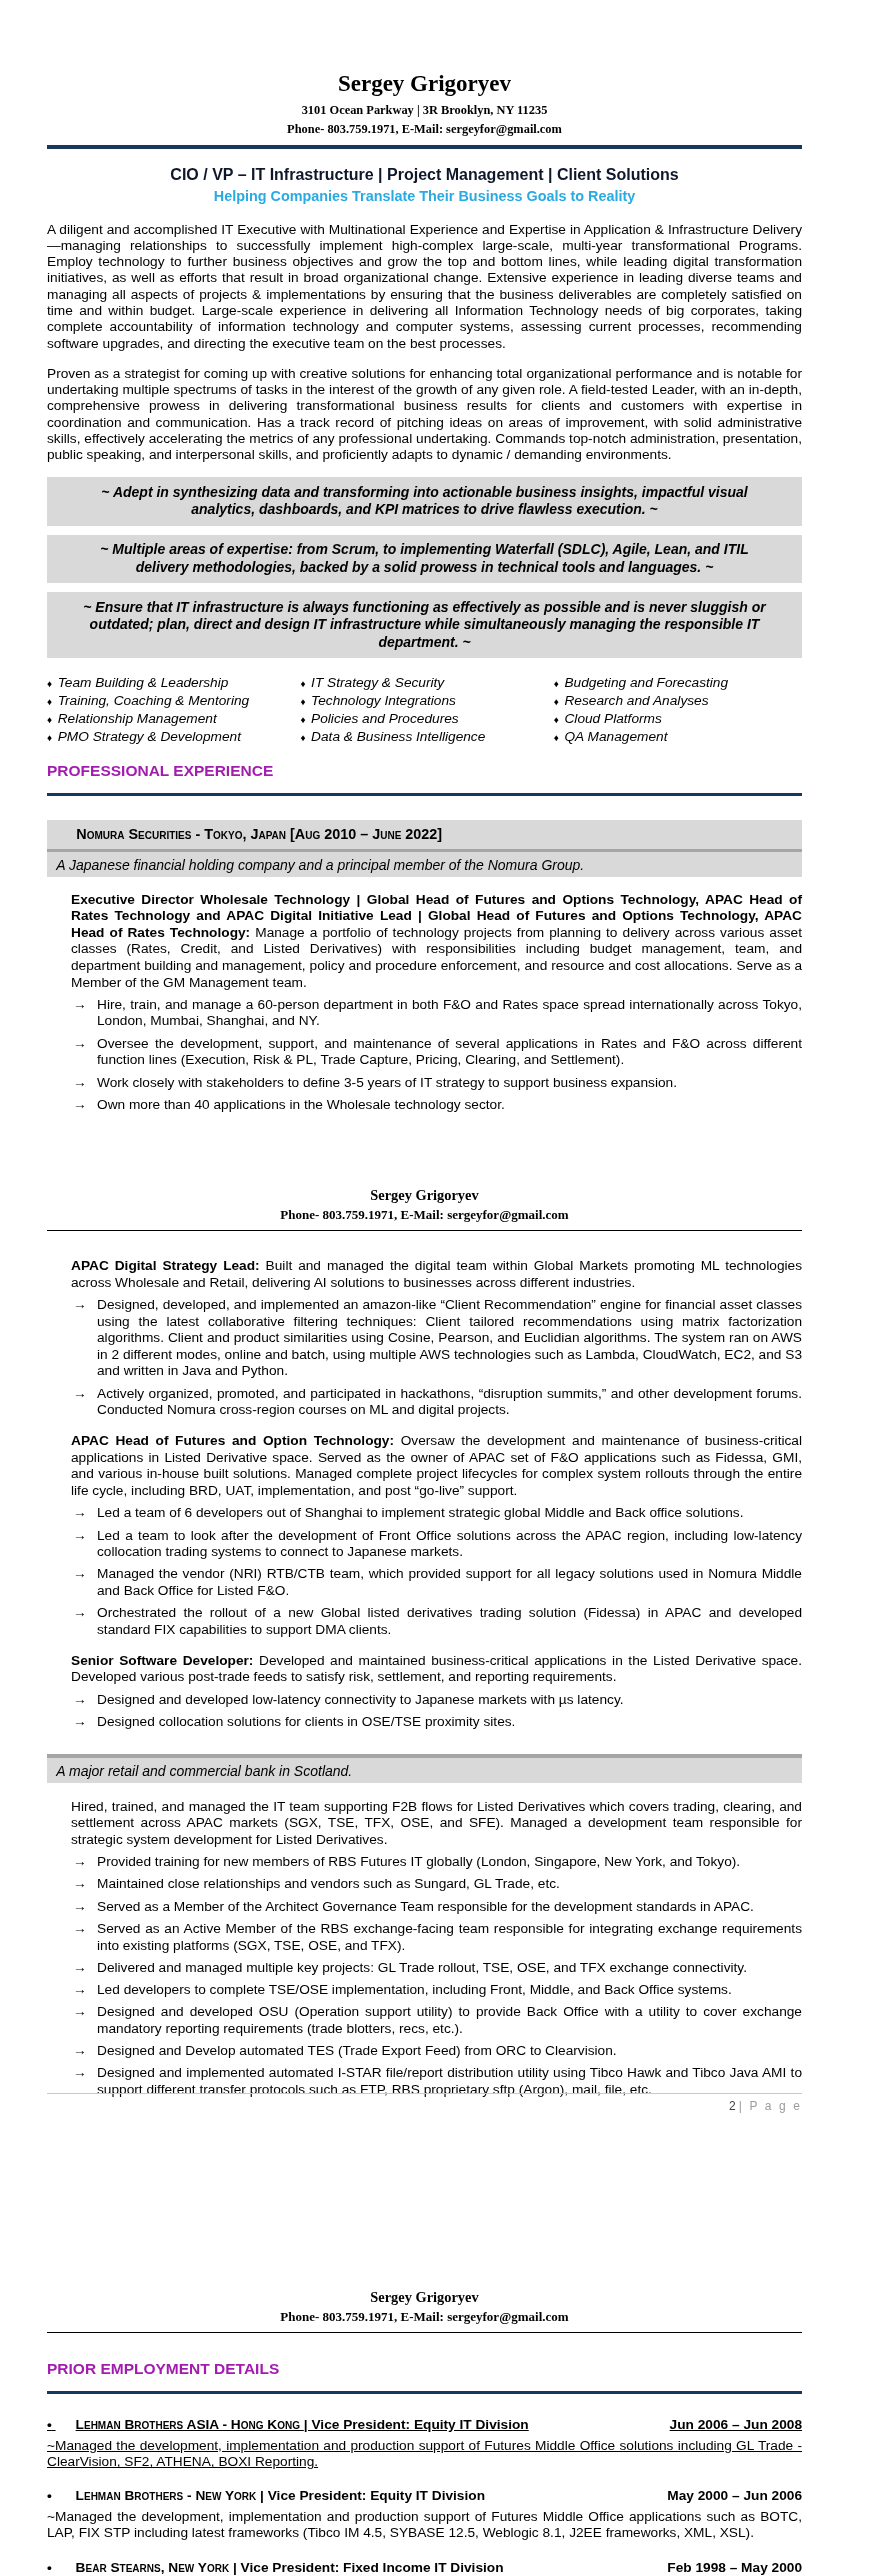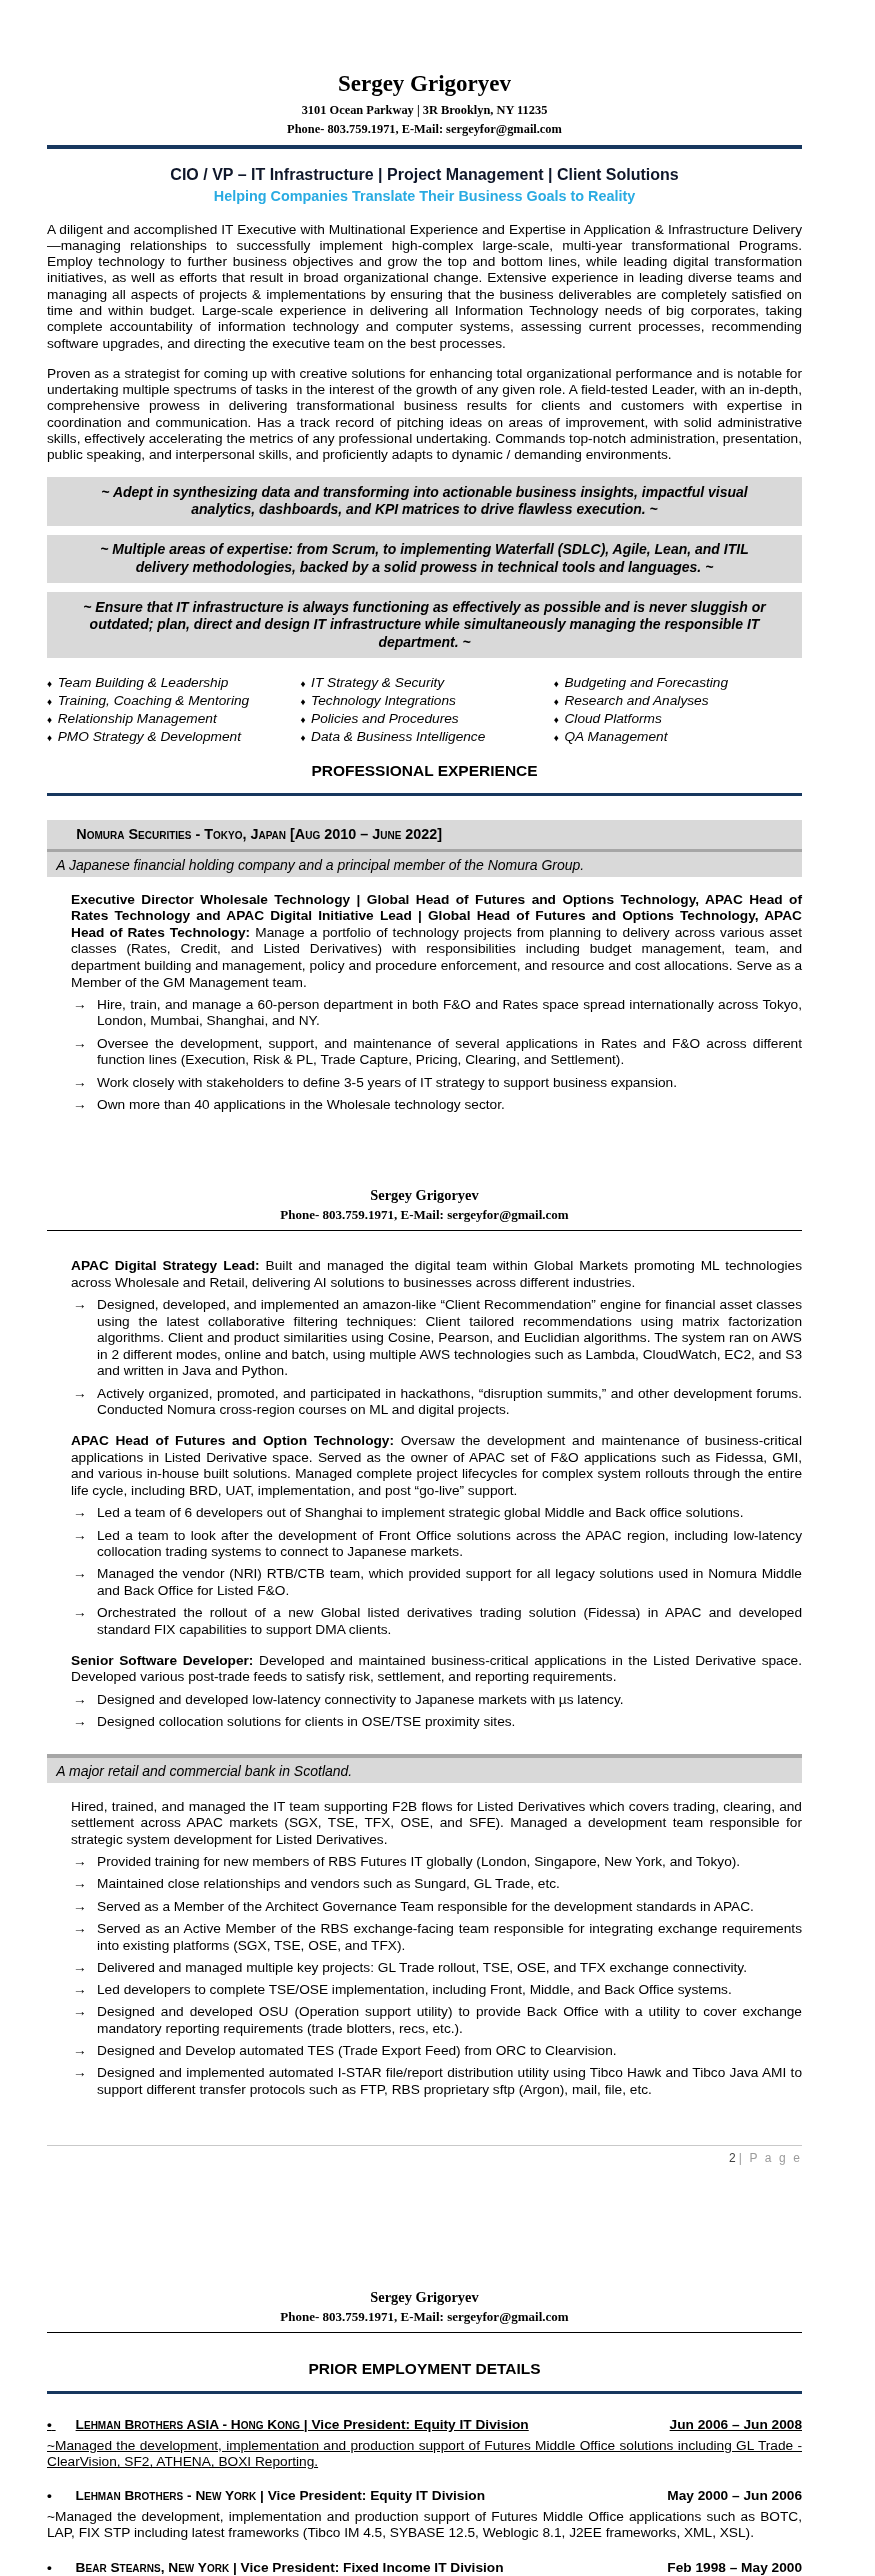--- a/index.html
+++ b/index.html
@@ -21,21 +21,21 @@
 
   .callout { background:#D9D9D9; margin-top:8.8px; padding:6.7px 30px; text-align:center;
              font-weight:bold; font-style:italic; font-size:14px; line-height:1.26; }
   .callout:first-of-type { margin-top:13.4px; }
 
   .comps { display:grid; grid-template-columns:1fr 1fr 1fr; margin-top:15.5px;
            font-style:italic; font-size:13.7px; column-gap:5.2px; }
   .comp-item { display:flex; gap:5.7px; padding:1.5px 0; align-items:baseline; }
   .diamond { font-size:9.8px; flex:none; font-style:normal; }
 
-  .sec-heading { text-align:center; font-weight:bold; font-size:15.5px; color:#000000; margin-top:16.5px; }
+  .sec-heading { font-weight:bold; font-size:15.5px; color:#a21caf; margin-top:16.5px; }
   .sec-rule { height:3.6px; background:#17375E; margin-top:12.4px; }
 
   .company-block { margin-top:24px; }
   .company-bar { background:#D9D9D9; padding:5.2px 9.3px; font-weight:bold; font-size:14.4px; line-height:1.25; }
   .smallcaps { font-variant:small-caps;margin-left:20px; }
   .bar-divider { height:3.6px; background:#A6A6A6; }
   .about-bar { background:#D9D9D9; padding:4.6px 9.3px; font-style:italic; font-size:14px; }
 
   .role-para { margin:14.4px 0 0 24px; font-size:13.7px; line-height:1.21; text-align:justify; }
   .role-title { font-weight:bold; }
@@ -57,21 +57,21 @@
   
   .prior-entry { margin-top:17.5px; font-size:13.7px; line-height:1.22; }
   .prior-entry.first { margin-top:23px;text-decoration:underline; }
   .prior-head { display:flex; font-weight:bold; }
   .prior-left { flex:1; padding-right:15.5px; }
   .prior-dates { white-space:nowrap; }
   .prior-desc { margin-top:3.6px; text-align:justify; }
 
   
   .footer { position:absolute; left:47px; right:34px; }
-  .f2 { top:1012px; }
+  .f2 { top:960px; }
   .footer-rule { height:1px; background:#C9C9C9; }
   .footer-text { text-align:right; margin-top:5.2px; font-size:12px; color:#9B9B9B; }
   .footer-num { color:#404040; margin-right:3.1px; }
   .footer-word { letter-spacing:2.1px; }
 </style>
 </head>
 <body>
 
 <div class="page">
   <div class="hdr-main">

